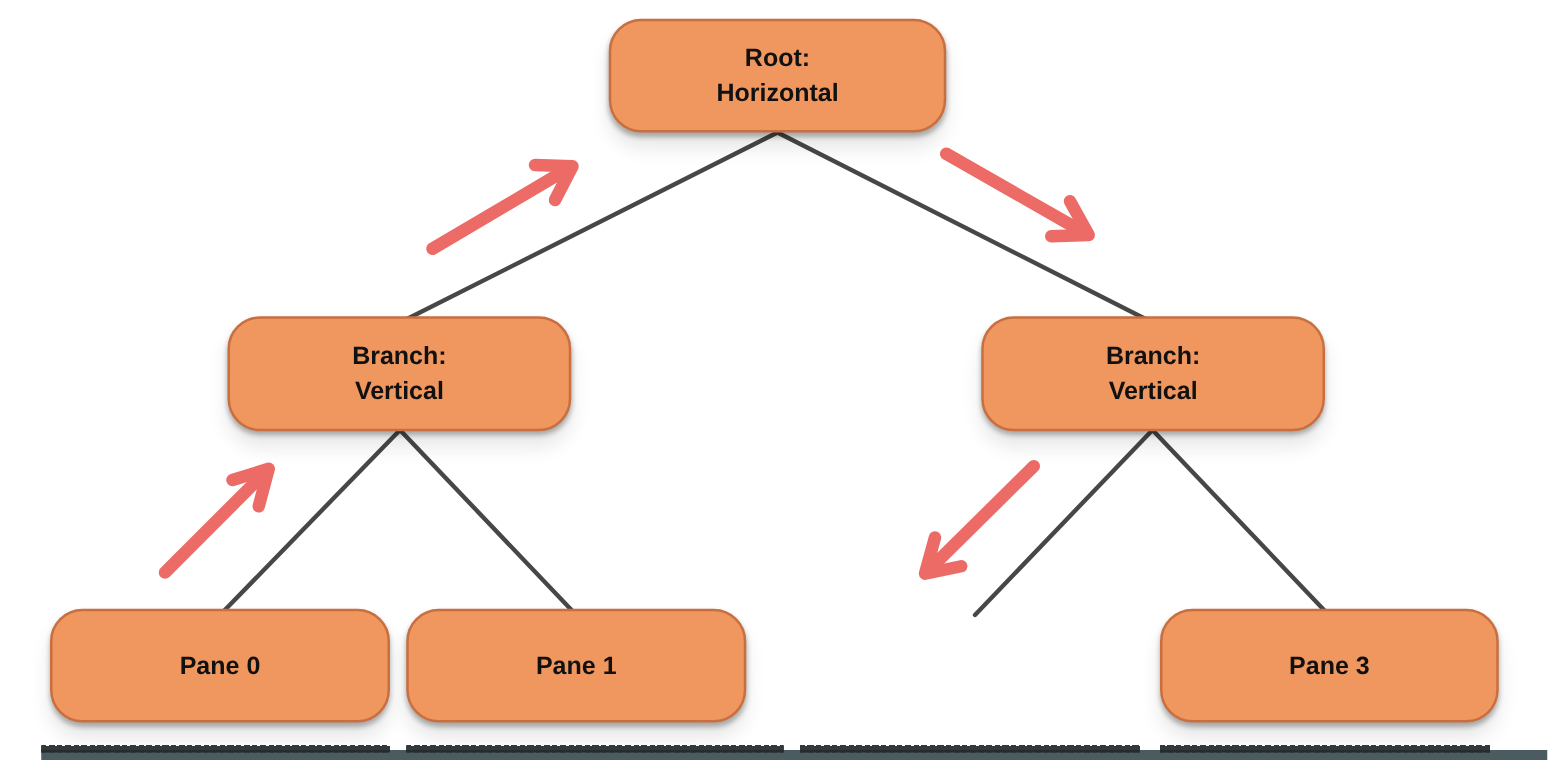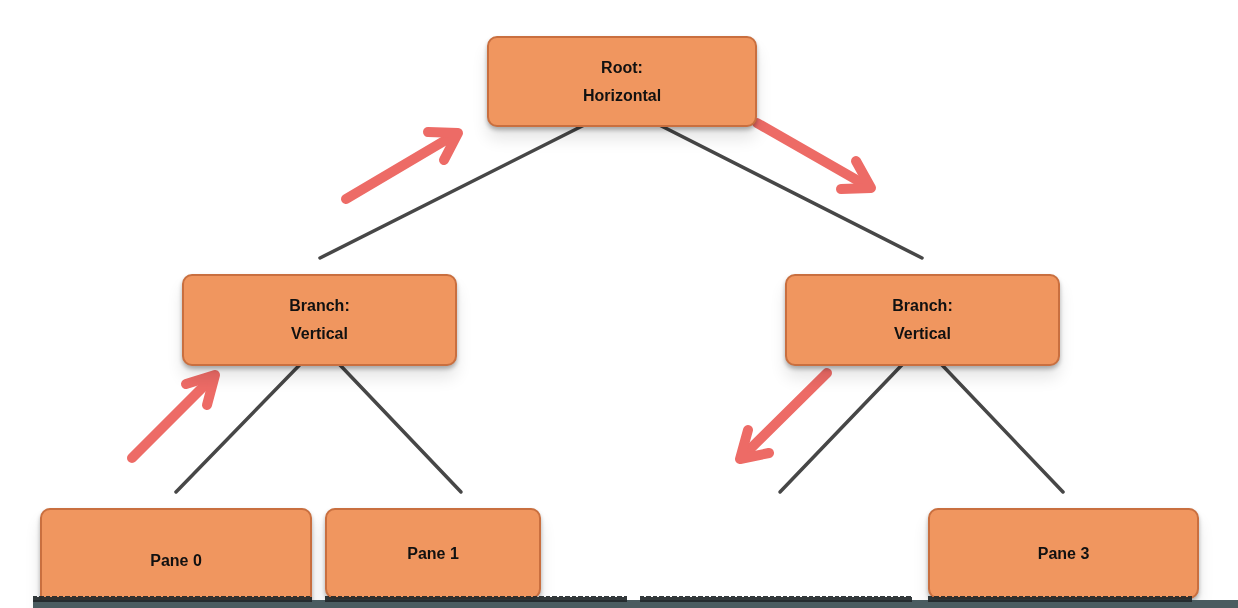--- a/index.html
+++ b/index.html
@@ -34,38 +34,37 @@
     stroke-linecap: round;
     stroke-linejoin: round;
     fill: none;
   }
   .node {
     position: absolute;
     z-index: 2;
     box-sizing: border-box;
     background: var(--node-fill, #F0965F);
     border: 2.5px solid var(--node-border, #C96F3F);
-    border-radius: 10px;
+    border-radius: 26px;
     display: flex;
     flex-direction: column;
     align-items: center;
     justify-content: center;
     text-align: center;
     font-weight: 700;
-    font-size: 16px;
+    font-size: 20px;
     line-height: 28px;
     color: var(--text-color, #111111);
     box-shadow: 0 3px 4px rgba(0,0,0,0.28), 0 12px 16px rgba(0,0,0,0.10);
-    margin-top: 21px;
   }
   #node-root        { left: 487px; top: 15px;  width: 270px; height: 91px; }
   #node-branch-left { left: 182px; top: 253px; width: 275px; height: 92px; }
   #node-branch-right{ left: 785px; top: 253px; width: 275px; height: 92px; }
-  #node-pane0 { left: 40px;  top: 487px; width: 272px; height: 105px; }
-  #node-pane1 { left: 325px; top: 487px; width: 216px; height: 91px; }
+  #node-pane0 { left: 40px;  top: 487px; width: 272px; height: 91px; }
+  #node-pane1 { left: 325px; top: 487px; width: 272px; height: 91px; }
   #node-pane2 { left: 645px; top: 487px; width: 270px; height: 91px; }
   #node-pane3 { left: 928px; top: 487px; width: 271px; height: 91px; }
 
   
   .window-edge-band {
     position: absolute;
     left: 33px;
     top: 600px;
     width: 1205px;
     height: 8px;

